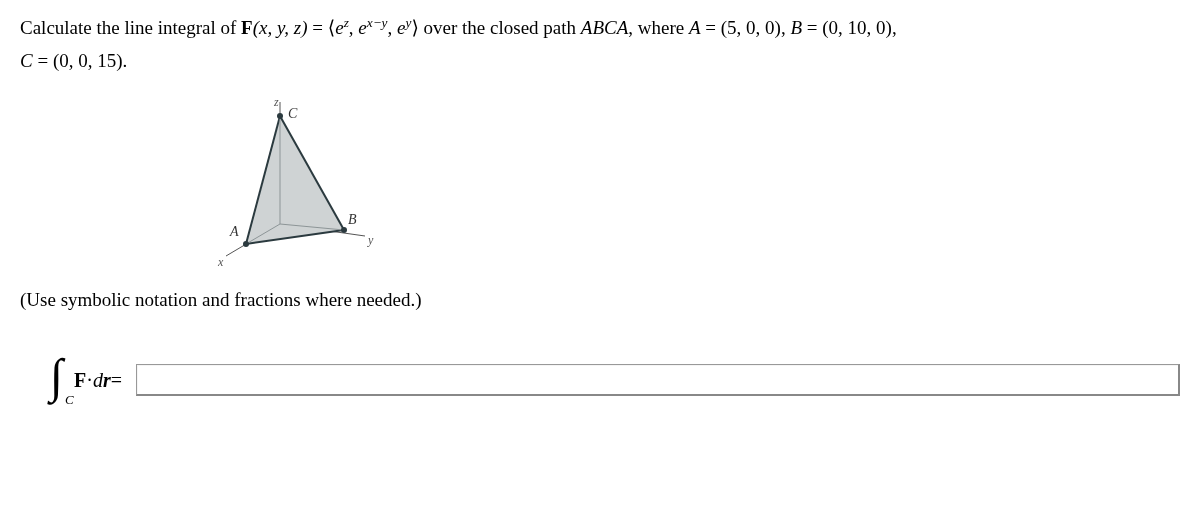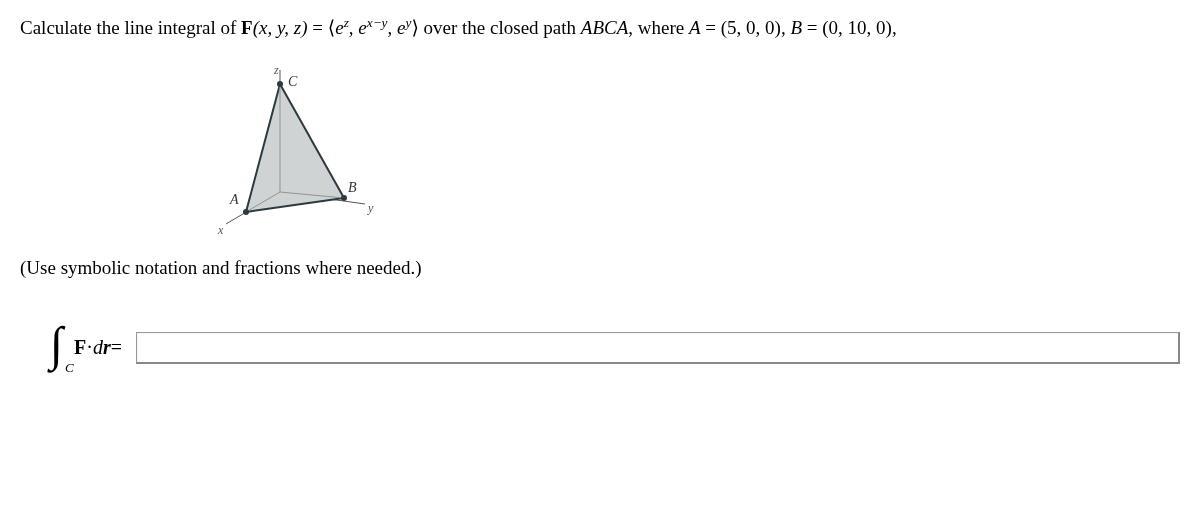--- a/index.html
+++ b/index.html
@@ -66,20 +66,23 @@
     .pt-lbl { font-size: 14px; font-style: italic; fill: #333; font-family: 'Times New Roman', serif; }
     .nowrap { white-space: nowrap; }
   </style>
 </head>
 <body>
 
 <div class="problem-statement">
   <p>
     <span>Calculate the line integral of </span><span class="bold">F</span><span class="italic">(x, y, z)</span><span> = </span><span class="nowrap"><span>⟨</span><span class="italic">e</span><sup class="italic">z</sup><span>, </span><span class="italic">e</span><sup class="italic">x−y</sup><span>, </span><span class="italic">e</span><sup class="italic">y</sup><span>⟩</span></span><span> over the closed path </span><span class="italic">ABCA</span><span>, where </span><span class="italic">A</span><span> = (5, 0, 0), </span><span class="italic">B</span><span> = (0, 10, 0),</span>
   </p>
+  <p>
+    <span class="italic">C</span><span> = (0, 0, 15).</span>
+  </p>
 </div>
 
 <div class="diagram-container">
   <svg viewBox="0 0 170 175" width="170" height="175">
 
     <line x1="70" y1="128" x2="16" y2="160" stroke="#555" stroke-width="1"></line>
     <line x1="70" y1="128" x2="155" y2="140" stroke="#555" stroke-width="1"></line>
     <line x1="70" y1="128" x2="70" y2="6" stroke="#555" stroke-width="1"></line>
     <text class="axis-lbl" x="8" y="170">x</text>
     <text class="axis-lbl" x="158" y="148">y</text>

